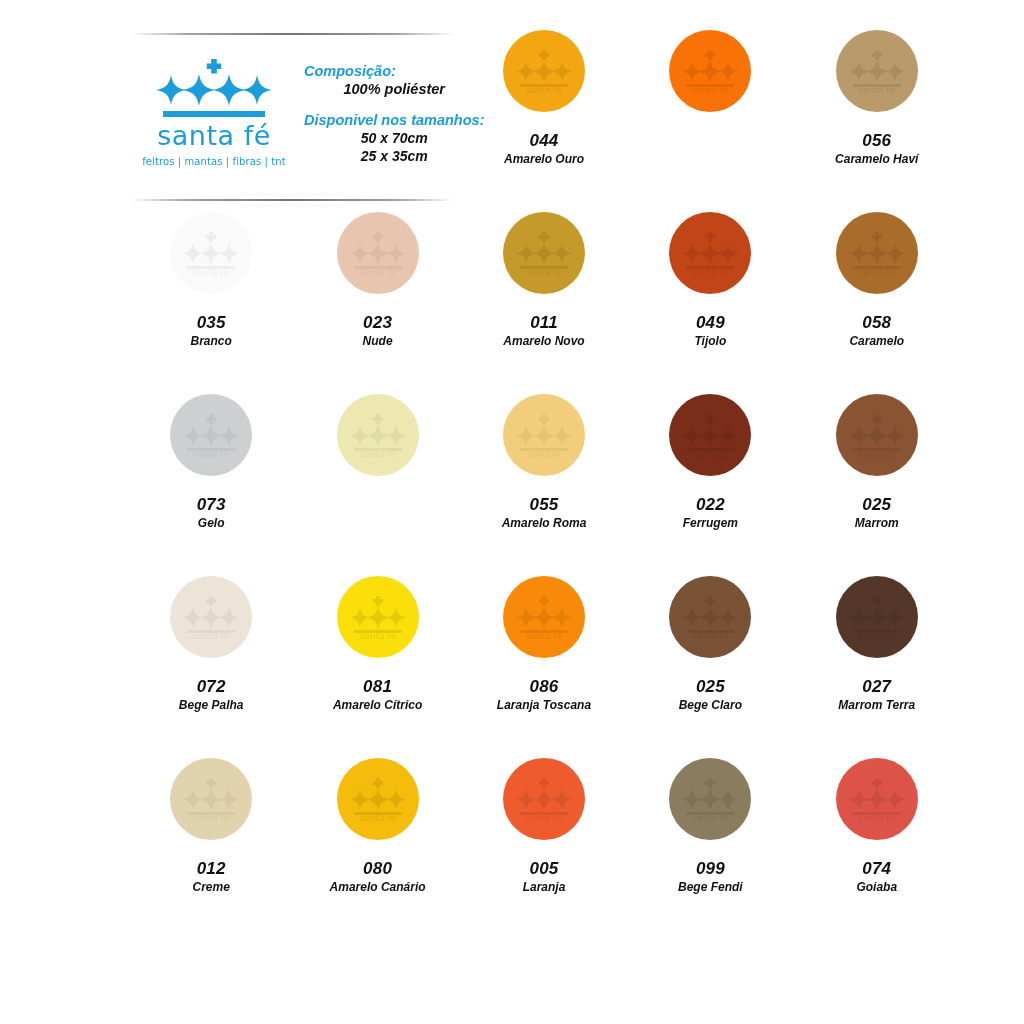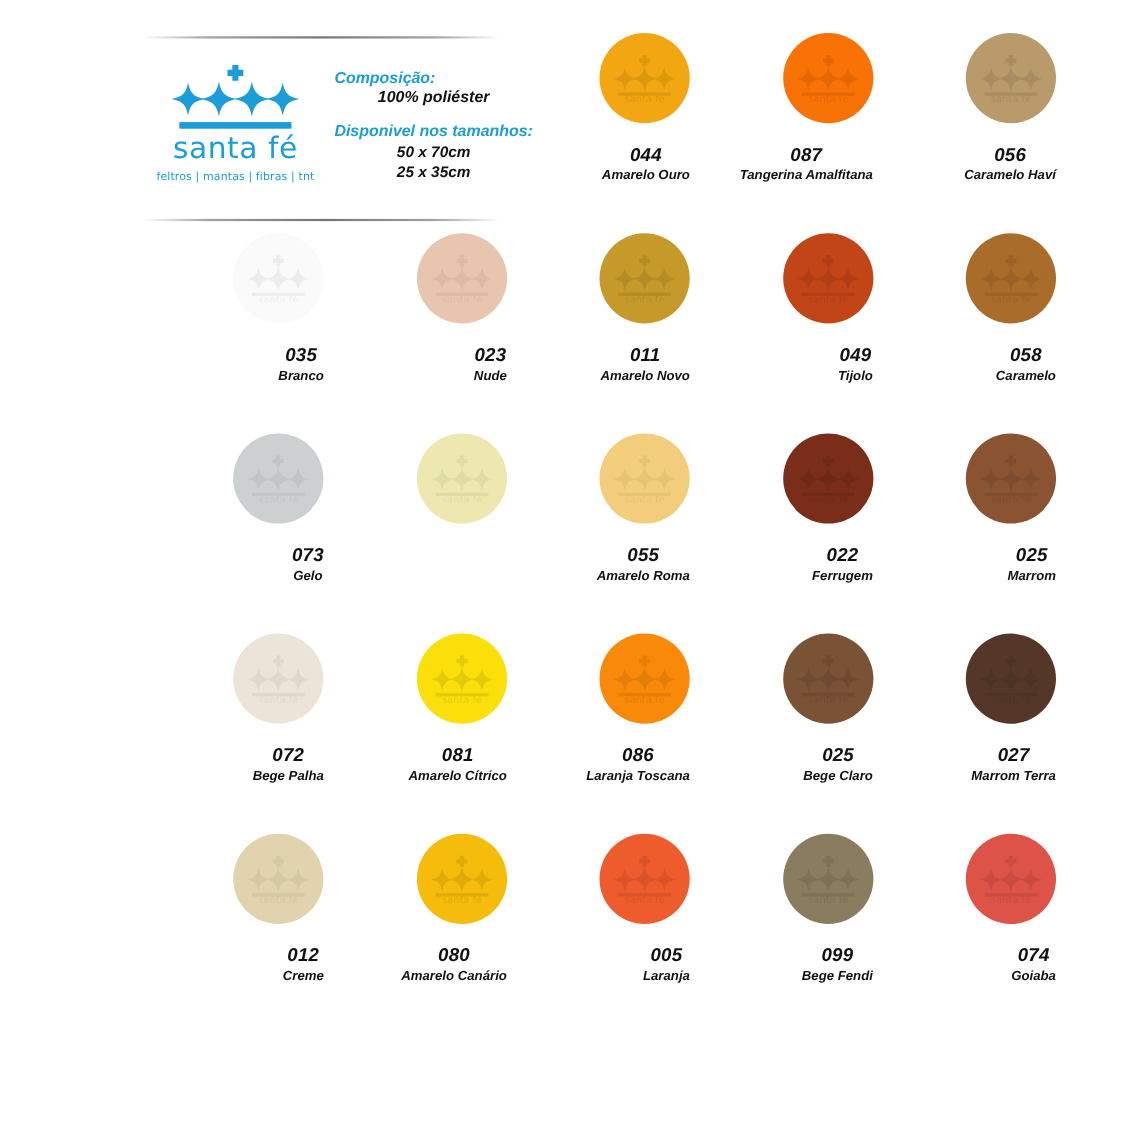--- a/index.html
+++ b/index.html
@@ -28,21 +28,21 @@
     width: 832px;
     display: grid;
     grid-template-columns: repeat(5, 166.4px);
     grid-auto-rows: 182px;
   }
 
   .cell {
     position: relative;
     display: flex;
     flex-direction: column;
-    align-items: flex-end;
+    align-items: center;
     padding-top: 8px;
   }
 
   .swatch {
     width: 82px;
     height: 82px;
     border-radius: 50%;
     position: relative;
     overflow: hidden;
     flex: none;
@@ -213,24 +213,20 @@
             <svg viewBox="0 0 64 44">
               <path d="M30 1 h4 v3 h3 v4 h-3 v3 h-4 V8 h-3 V4 h3 Z" fill="#000"></path>
               <path d="M10 12 c1.4 7 3.5 9 10.5 10.5 C13.5 24 11.4 26 10 33 C8.6 26 6.5 24 -0.5 22.5 C6.5 21 8.6 19 10 12 Z" fill="#000" transform="translate(4,0)"></path>
               <path d="M32 11 c1.5 7.5 3.8 9.7 11.5 11.5 C35.8 24.3 33.5 26.5 32 34 C30.5 26.5 28.2 24.3 20.5 22.5 C28.2 20.7 30.5 18.5 32 11 Z" fill="#000"></path>
               <path d="M54 12 c1.4 7 3.5 9 10.5 10.5 C57.5 24 55.4 26 54 33 C52.6 26 50.5 24 43.5 22.5 C50.5 21 52.6 19 54 12 Z" fill="#000" transform="translate(-4,0)"></path>
               <rect x="8" y="35" width="48" height="3" fill="#000"></rect>
               <text x="32" y="44" font-family="DejaVu Sans, sans-serif" font-size="9" text-anchor="middle" fill="#000">santa fé</text>
             </svg>
           </span>
         </div>
-        <div class="caption">
-          <div class="code">087</div>
-          <div class="cname">Tangerina Amalfitana</div>
-        </div>
       </div>
       <div class="cell">
         <div class="swatch" style="background: rgb(185, 154, 107);">
           <span class="wm">
             <svg viewBox="0 0 64 44">
               <path d="M30 1 h4 v3 h3 v4 h-3 v3 h-4 V8 h-3 V4 h3 Z" fill="#000"></path>
               <path d="M10 12 c1.4 7 3.5 9 10.5 10.5 C13.5 24 11.4 26 10 33 C8.6 26 6.5 24 -0.5 22.5 C6.5 21 8.6 19 10 12 Z" fill="#000" transform="translate(4,0)"></path>
               <path d="M32 11 c1.5 7.5 3.8 9.7 11.5 11.5 C35.8 24.3 33.5 26.5 32 34 C30.5 26.5 28.2 24.3 20.5 22.5 C28.2 20.7 30.5 18.5 32 11 Z" fill="#000"></path>
               <path d="M54 12 c1.4 7 3.5 9 10.5 10.5 C57.5 24 55.4 26 54 33 C52.6 26 50.5 24 43.5 22.5 C50.5 21 52.6 19 54 12 Z" fill="#000" transform="translate(-4,0)"></path>
               <rect x="8" y="35" width="48" height="3" fill="#000"></rect>

